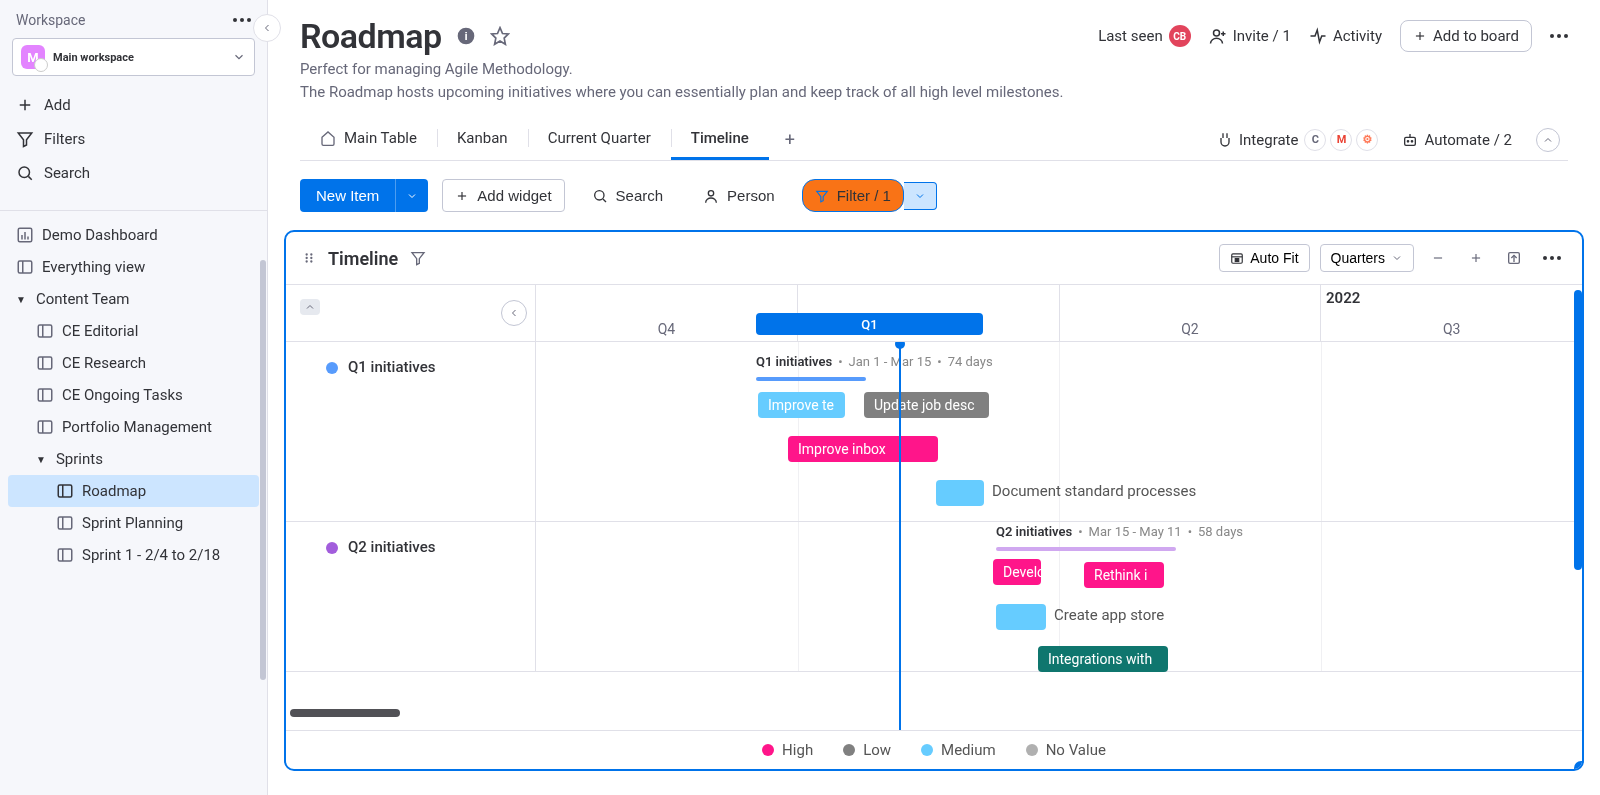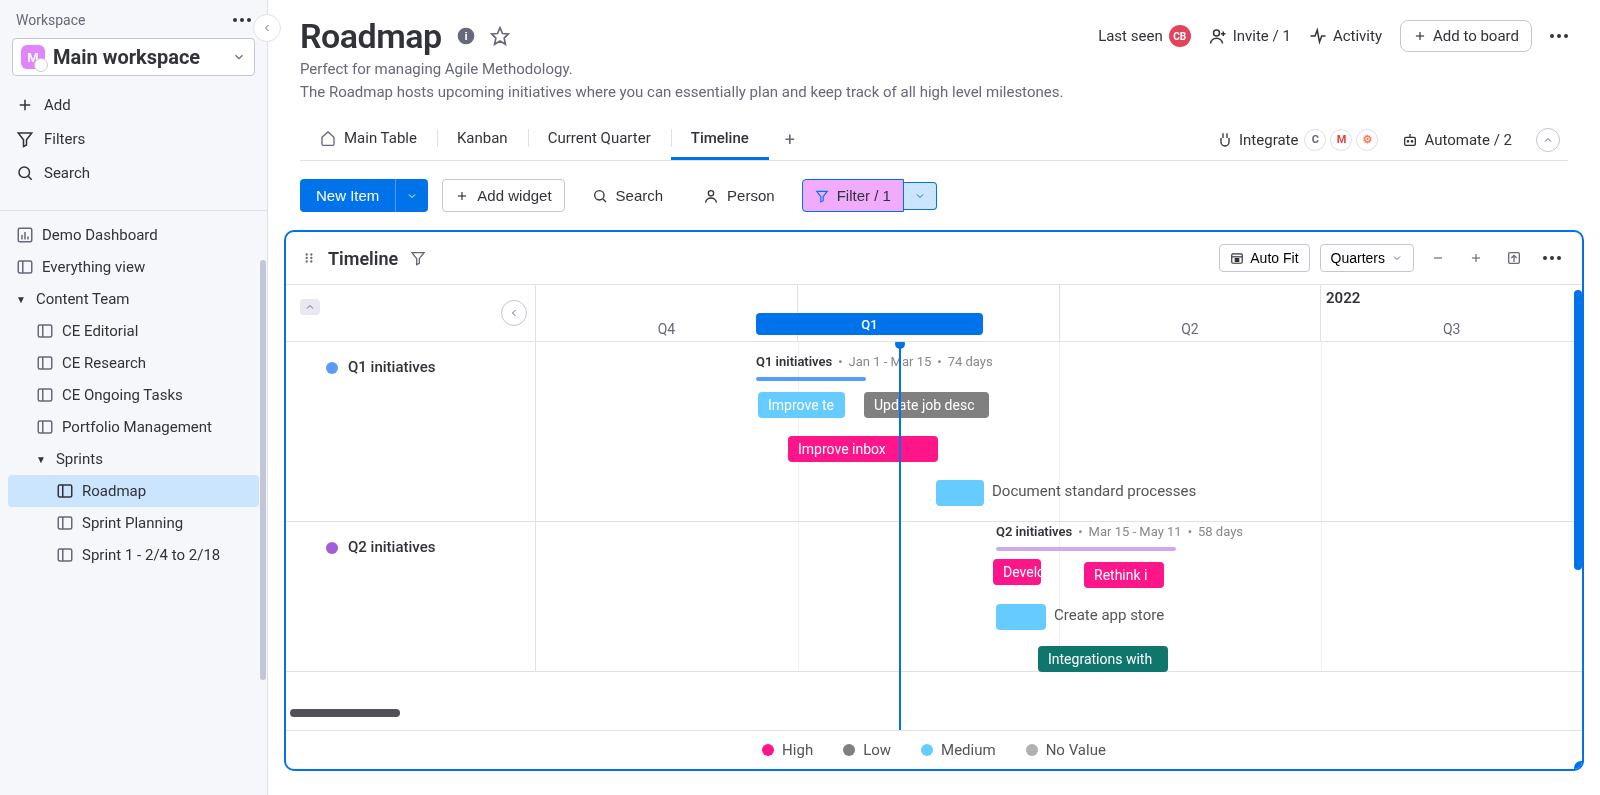--- a/index.html
+++ b/index.html
@@ -9,21 +9,21 @@
 
 .sidebar { width: 268px; background: #f6f7fb; border-right: 1px solid #e0e0e8; display: flex; flex-direction: column; padding: 12px 0; position: relative; }
 .sb-top { padding: 0 12px; }
 .sb-head { display: flex; justify-content: space-between; align-items: center; margin-bottom: 10px; padding: 0 4px; }
 .sb-head span { font-size: 14px; color: #676879; }
 .dots { display: inline-flex; gap: 3px; }
 .dots i { width: 4px; height: 4px; border-radius: 50%; background: #323338; }
 .ws-selector { display: flex; align-items: center; border: 1px solid #c3c6d4; border-radius: 4px; padding: 6px 8px; background: #fff; cursor: pointer; }
 .ws-icon { width: 24px; height: 24px; border-radius: 6px; background: #e384ff; color: #fff; font-weight: 700; display: flex; align-items: center; justify-content: center; margin-right: 8px; position: relative; font-size: 13px; }
 .ws-icon::after { content:""; position:absolute; bottom:-3px; right:-3px; width:12px; height:12px; background:#fff; border-radius:50%; border:1px solid #ccc; }
-.ws-name { font-weight: 700; font-size: 20px; flex: 1; }
+.ws-name { font-weight: 700; font-size: 11px; flex: 1; }
 .chev { margin-left: auto; }
 .sb-actions { padding: 12px 8px; }
 .sb-act { display: flex; align-items: center; gap: 10px; padding: 8px 8px; cursor: pointer; border-radius: 4px; color: #323338; font-size: 15px; }
 .sb-divider { height: 1px; background: #e0e0e8; margin: 8px 0; }
 .sb-nav { padding: 0 8px; overflow-y: auto; }
 .nav-item { display: flex; align-items: center; gap: 8px; padding: 7px 8px; border-radius: 4px; cursor: pointer; font-size: 15px; }
 .nav-item.indent1 { padding-left: 28px; }
 .nav-item.indent2 { padding-left: 48px; }
 .nav-item.active { background: #cce5ff; }
 .nav-caret { font-size: 10px; margin-right: 2px; }
@@ -52,21 +52,21 @@
 .integ-icons { display:inline-flex; gap:4px; }
 .integ-icons i { width:22px; height:22px; border:1px solid #e0e0e8; border-radius:50%; display:inline-flex; align-items:center; justify-content:center; font-size:11px; font-style:normal; color:#676879; font-weight:700;}
 .chev-circle { width:24px; height:24px; border:1px solid #c3c6d4; border-radius:50%; display:flex; align-items:center; justify-content:center; cursor:pointer;}
 
 .toolbar { display:flex; align-items:center; gap:14px; padding: 18px 32px; }
 .new-item { display:flex; }
 .new-item button { background:#0073ea; color:#fff; border:none; padding:8px 16px; font-size:15px; border-radius:4px 0 0 4px; cursor:pointer; font-weight:500; }
 .new-item .dd { background:#0073ea; color:#fff; border:none; border-left:1px solid rgba(255,255,255,.3); padding:8px 10px; border-radius:0 4px 4px 0; cursor:pointer; }
 .tool-btn { display:flex; align-items:center; gap:8px; padding:7px 12px; border:1px solid transparent; border-radius:4px; cursor:pointer; font-size:15px; color:#323338; background:transparent; }
 .tool-btn.bordered { border-color:#c3c6d4; }
-.tool-btn.filter { background:#f0abfc; border-color:#0073ea; }
+.tool-btn.filter { background:#f97316; border-color:#0073ea;border-radius:13px; }
 .filter-dd { background:#cce5ff; border:1px solid #0073ea; border-left:none; border-radius:0 4px 4px 0; padding:7px 10px; cursor:pointer; margin-left:-14px; }
 .filter { border-radius: 4px 0 0 4px; }
 
 
 .panel-wrap { padding: 0 16px 24px 16px; flex:1; min-height:0; }
 .panel { border:2px solid #0073ea; border-radius:10px; height:100%; display:flex; flex-direction:column; background:#fff; position:relative; overflow:hidden;}
 .panel-header { display:flex; align-items:center; justify-content:space-between; padding: 12px 16px; }
 .ph-left { display:flex; align-items:center; gap:12px; }
 .ph-left h3 { font-size:18px; font-weight:600; }
 .ph-right { display:flex; align-items:center; gap:10px; }

